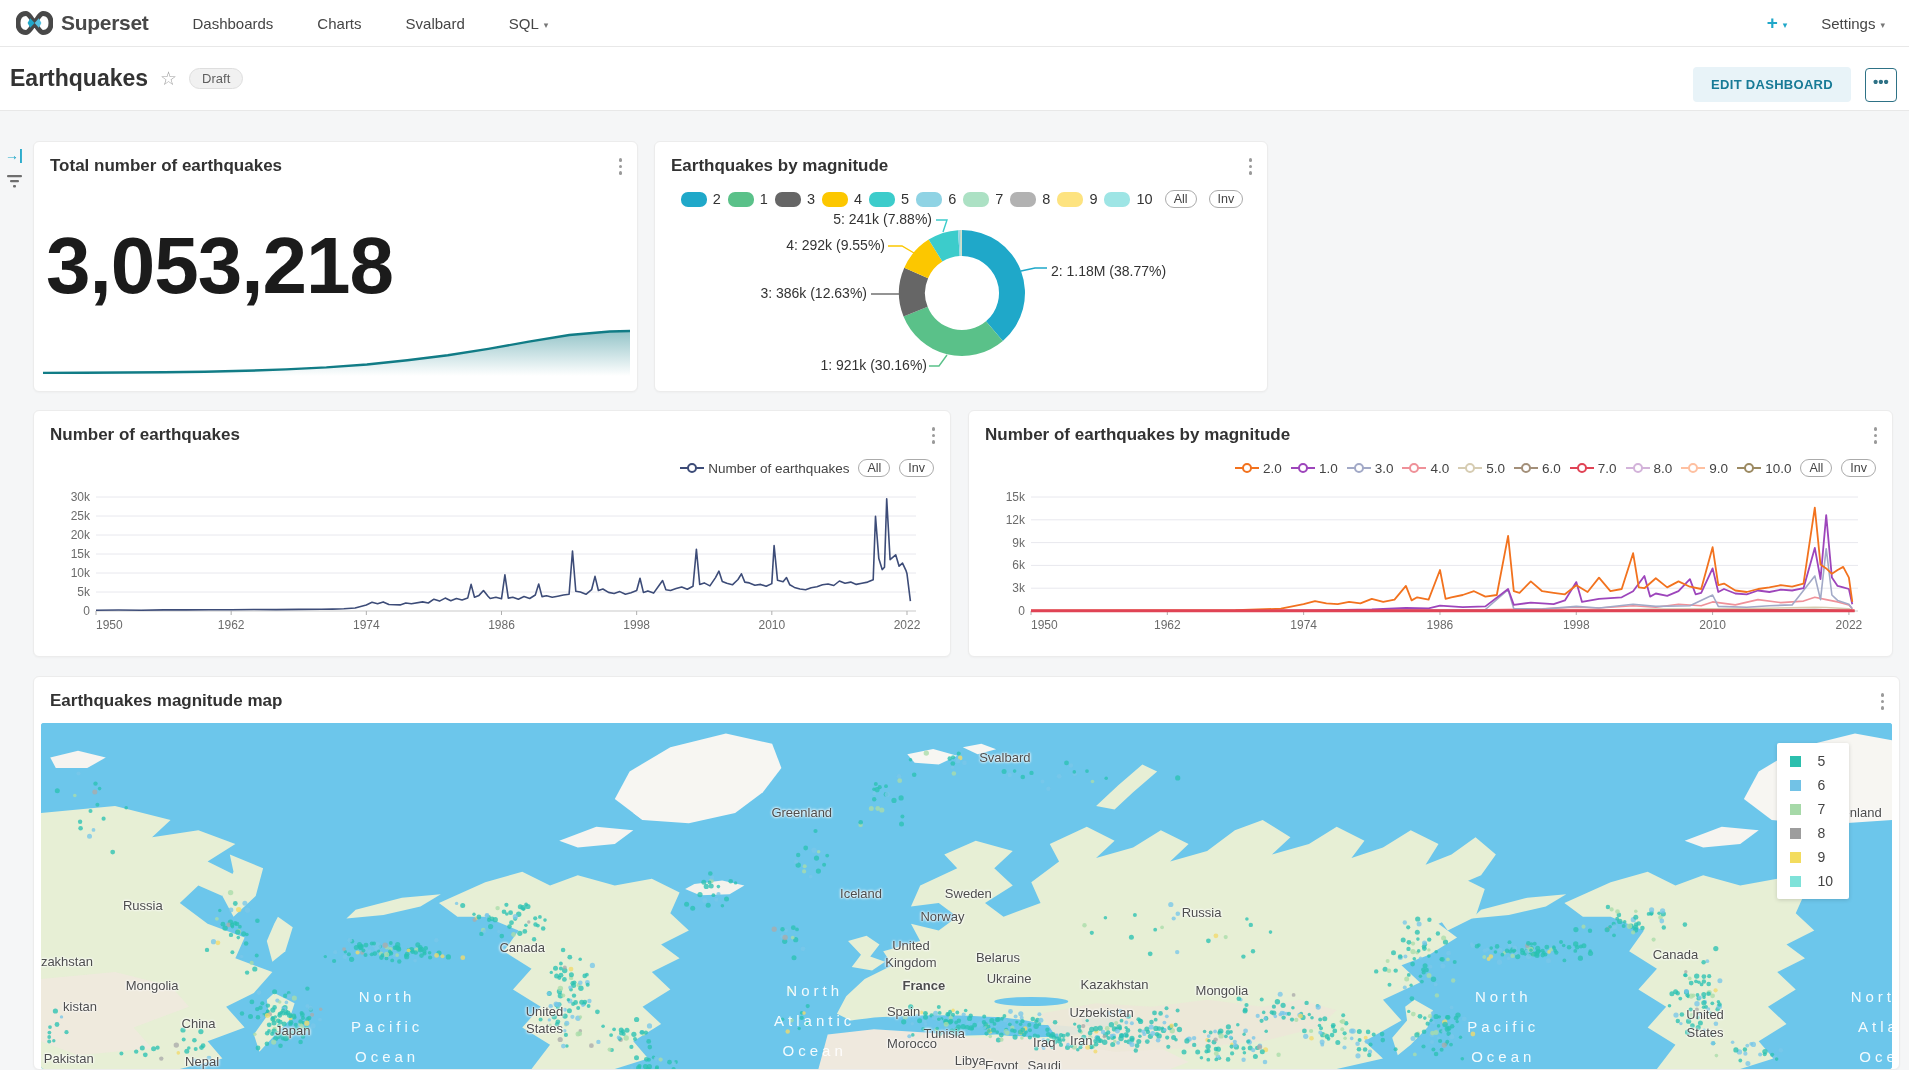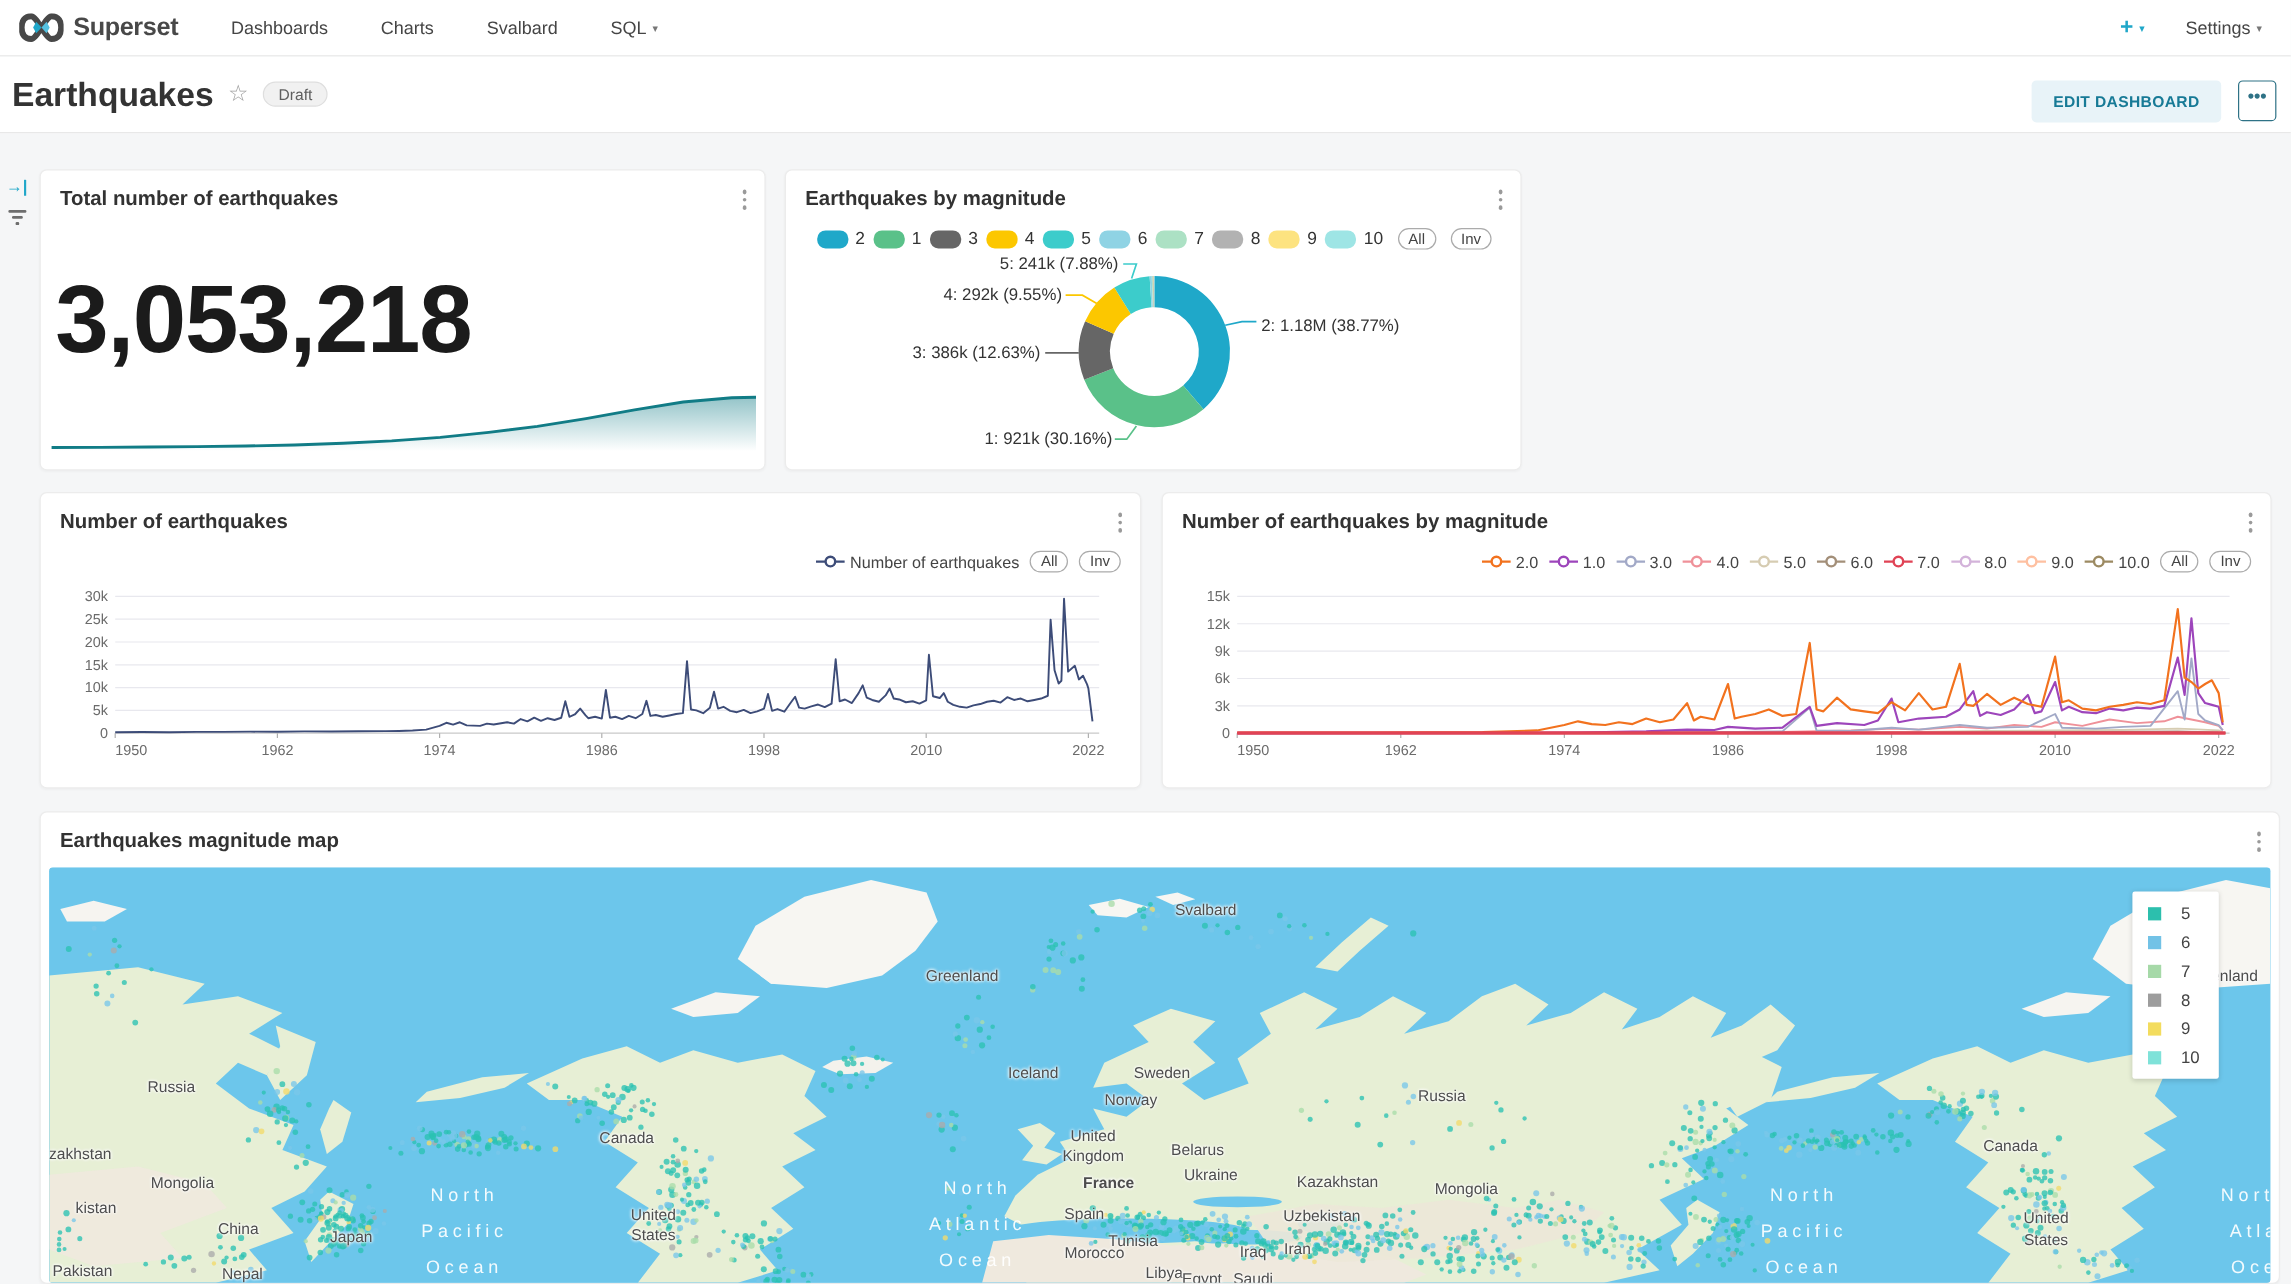--- a/index.html
+++ b/index.html
@@ -12,25 +12,25 @@
   #brand-text{font-size:21px;font-weight:700;color:#484848;margin-left:8px;letter-spacing:-0.3px;}
   .nav-item{font-size:15px;color:#454545;margin-right:44px;cursor:pointer;}
   .caret{font-size:9px;color:#777;margin-left:5px;vertical-align:1px;}
   #nav-right{margin-left:auto;display:flex;align-items:center;gap:34px;padding-right:24px;}
   #nav-plus{color:#20A7C9;font-size:19px;font-weight:700;}
   #nav-plus .caret{color:#20A7C9;}
   #nav-settings{font-size:15px;color:#454545;}
   
   #header{position:absolute;left:0;top:47px;width:1909px;height:64px;background:#fff;border-bottom:1px solid #E8E8E8;
     display:flex;align-items:center;z-index:10;}
-  #page-title{font-size:28px;font-weight:700;color:#333;margin-left:10px;}
+  #page-title{font-size:23px;font-weight:700;color:#333;margin-left:10px;}
   #fav-star{color:#9e9e9e;font-size:19px;margin-left:12px;cursor:pointer;}
   #draft-badge{margin-left:12px;font-size:13px;color:#5f5f5f;background:#F1F1F1;border:1px solid #DEDEDE;
     border-radius:11px;padding:2px 12px;}
-  #header-right{margin-left:auto;display:flex;align-items:flex-start;gap:14px;padding-right:12px;margin-top:12px;}
+  #header-right{margin-left:auto;display:flex;align-items:flex-end;gap:14px;padding-right:12px;margin-top:12px;}
   #edit-btn{background:#E8F3F8;color:#177A96;font-weight:700;font-size:13px;letter-spacing:.3px;
     border:none;border-radius:4px;padding:10px 18px;cursor:pointer;}
   #header-kebab{width:32px;height:34px;border:1px solid #2E7286;border-radius:4px;background:#fff;color:#2E7286;
     font-weight:700;font-size:15px;line-height:26px;text-align:center;cursor:pointer;}
   
   #rail-expand{position:absolute;left:5px;top:147px;color:#20A7C9;font-size:14px;font-weight:700;cursor:pointer;}
   #rail-filter{position:absolute;left:6px;top:174px;cursor:pointer;}
   
   .card{position:absolute;background:#fff;border:1px solid #ECECEC;border-radius:6px;box-shadow:0 1px 2px rgba(0,0,0,.03);}
   .card-title{position:absolute;left:16px;top:14px;font-size:17px;font-weight:700;color:#323232;}

